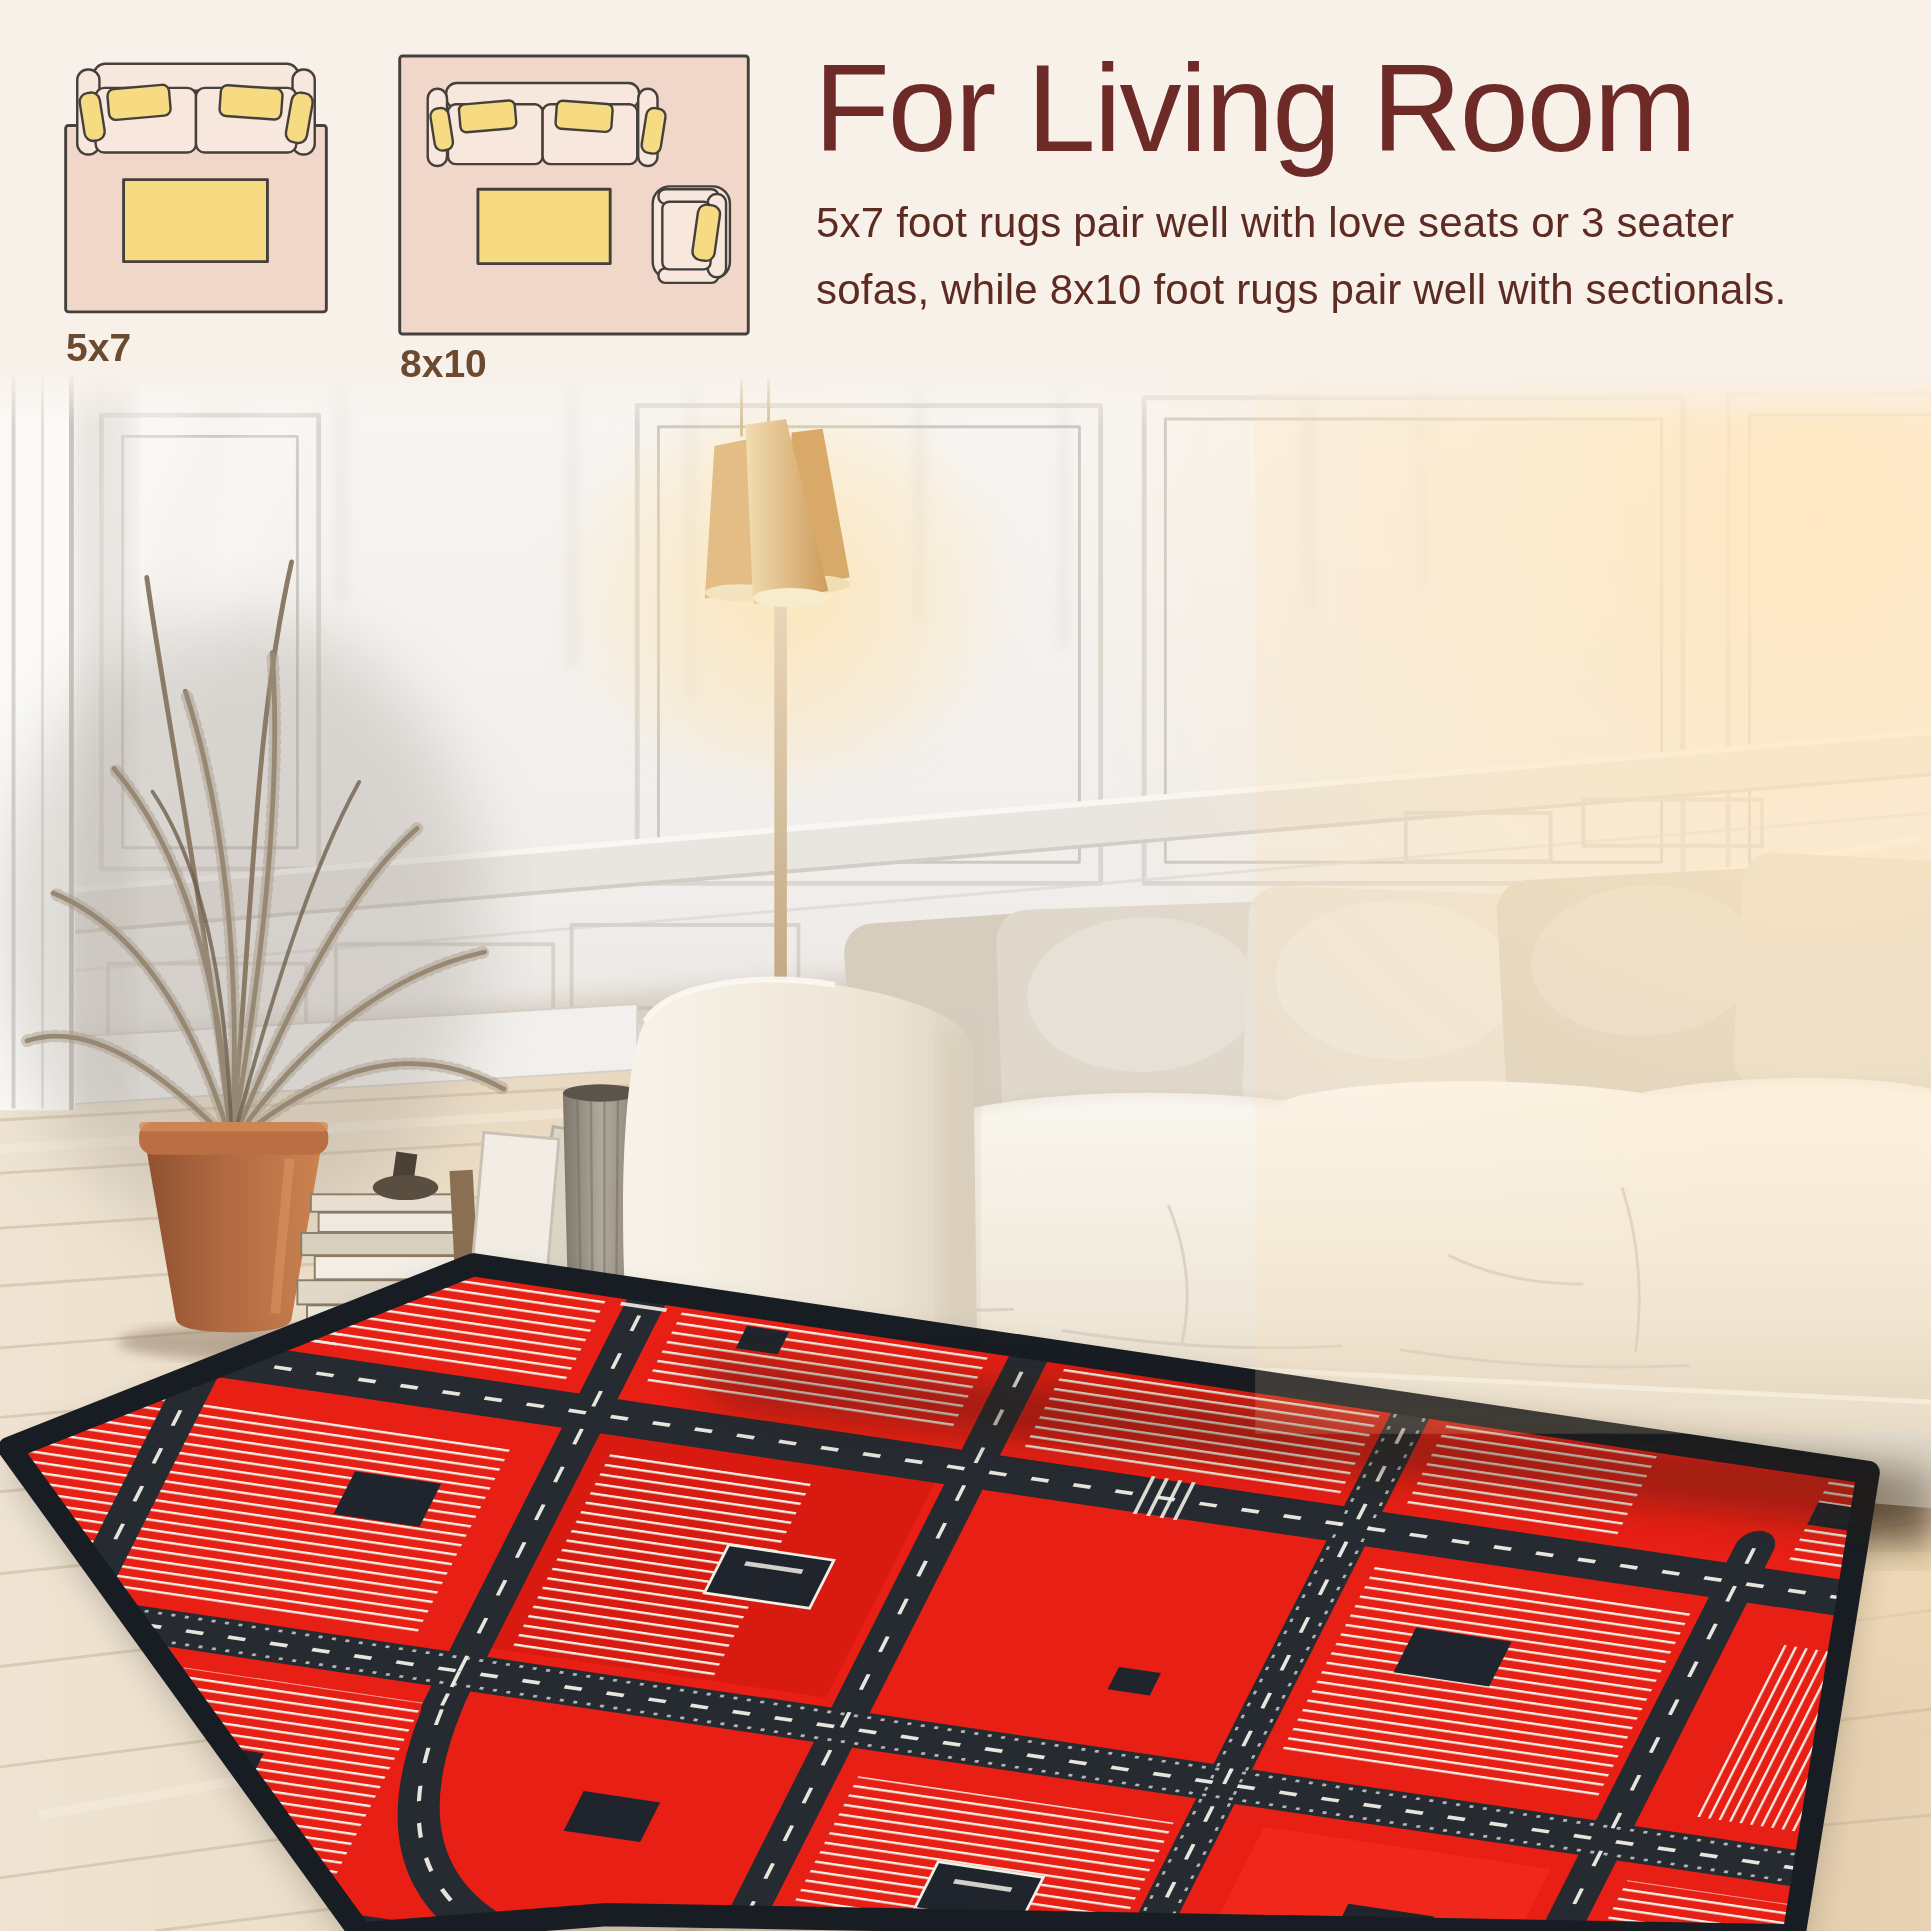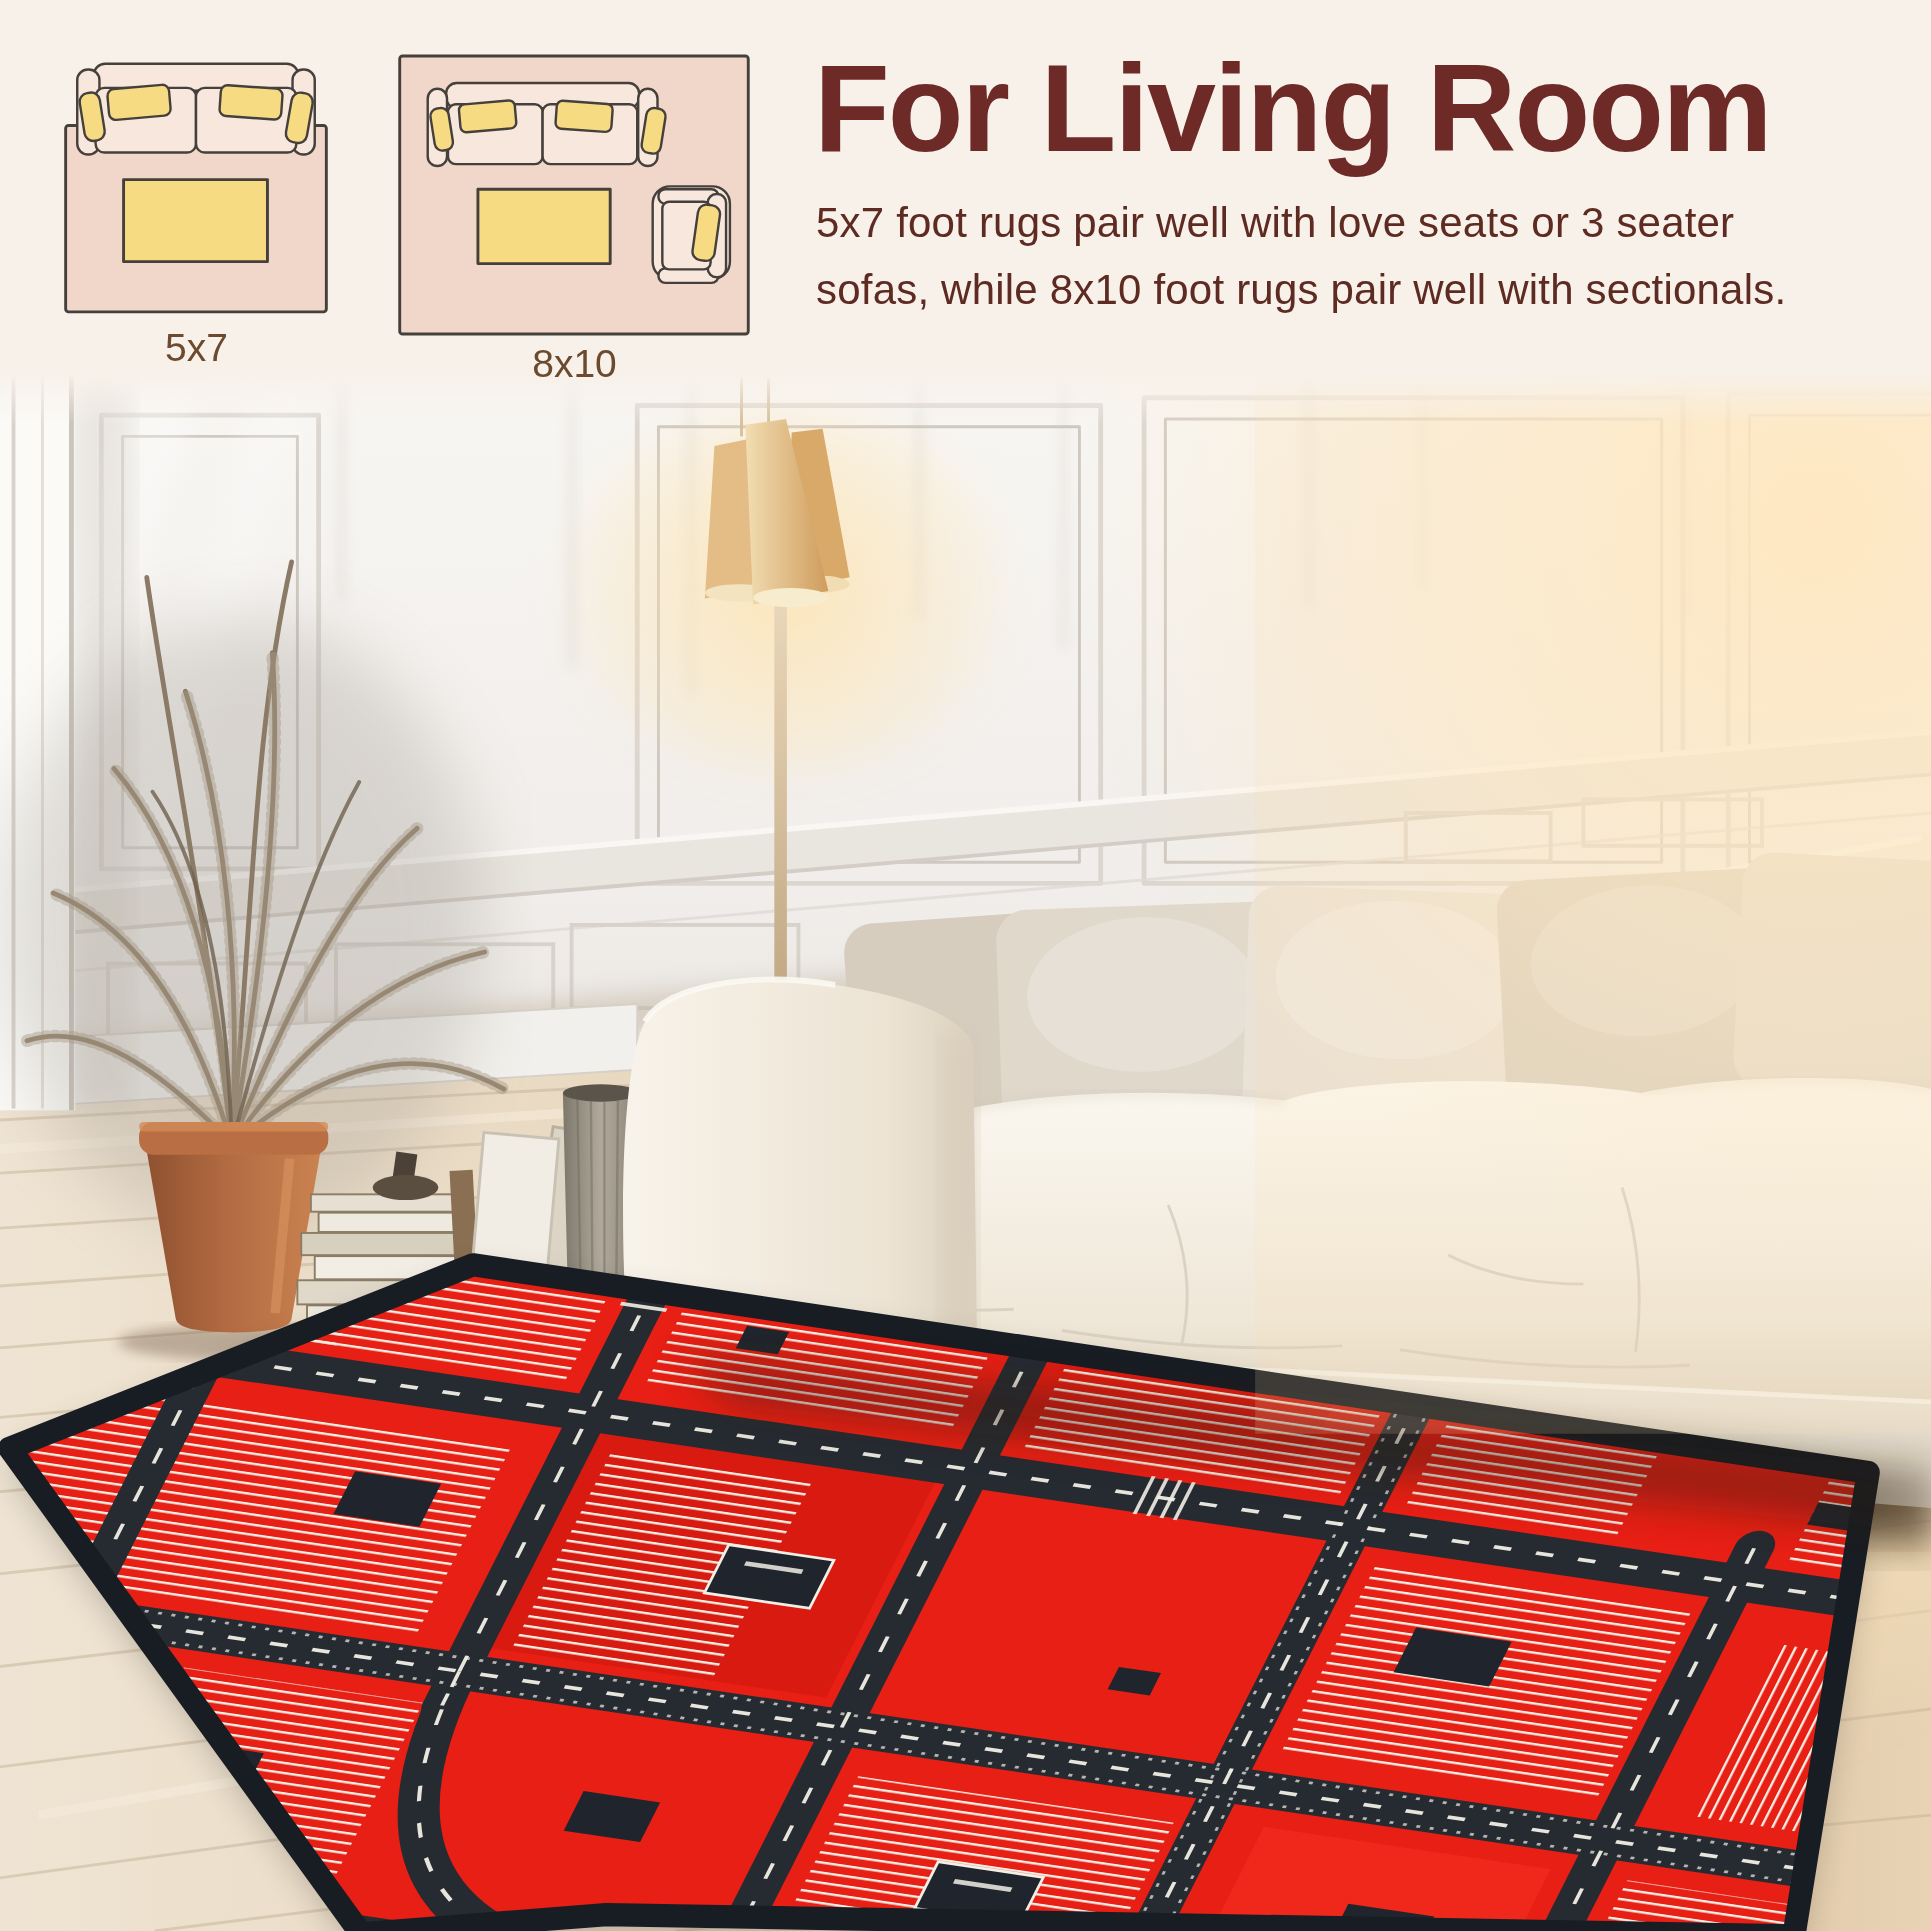--- a/index.html
+++ b/index.html
@@ -3,32 +3,32 @@
 <meta charset="utf-8">
 <style>
   html,body{margin:0;padding:0;}
   body{
     width:1931px;height:1931px;overflow:hidden;position:relative;
     font-family:"Liberation Sans",sans-serif;background:#f8f1ea;
   }
   .scene{position:absolute;left:0;top:0;width:1931px;height:1931px;}
   .hdr-text{position:absolute;color:#6e2a26;}
   #title{
-    left:814px;top:37px;font-size:124px;font-weight:700;letter-spacing:-1.9px;
+    left:814px;top:37px;font-size:124px;font-weight:400;letter-spacing:-1.9px;
     color:#6e2a26;white-space:nowrap;
   }
   .desc{
     left:816px;font-size:42px;font-weight:400;color:#5d2b22;
     white-space:nowrap;letter-spacing:0.2px;
   }
   #desc1{top:199px;text-align:center;}
   #desc2{top:266px;text-align:right;}
   .diagram-label{
-    position:absolute;text-align:center;font-size:39px;color:#6b4a2f;
-    font-weight:400;
+    position:absolute;font-size:39px;color:#6b4a2f;
+    font-weight:700;
   }
   #label-5x7{left:66px;width:261px;top:326px;}
   #label-8x10{left:400px;width:349px;top:342px;}
 </style>
 </head>
 <body>
 
 <svg class="scene" width="1931" height="1931" viewBox="0 0 2000 2000" preserveAspectRatio="none">
   <defs>
     <linearGradient id="wallGrad" x1="0" y1="390" x2="0" y2="1160" gradientUnits="userSpaceOnUse">

